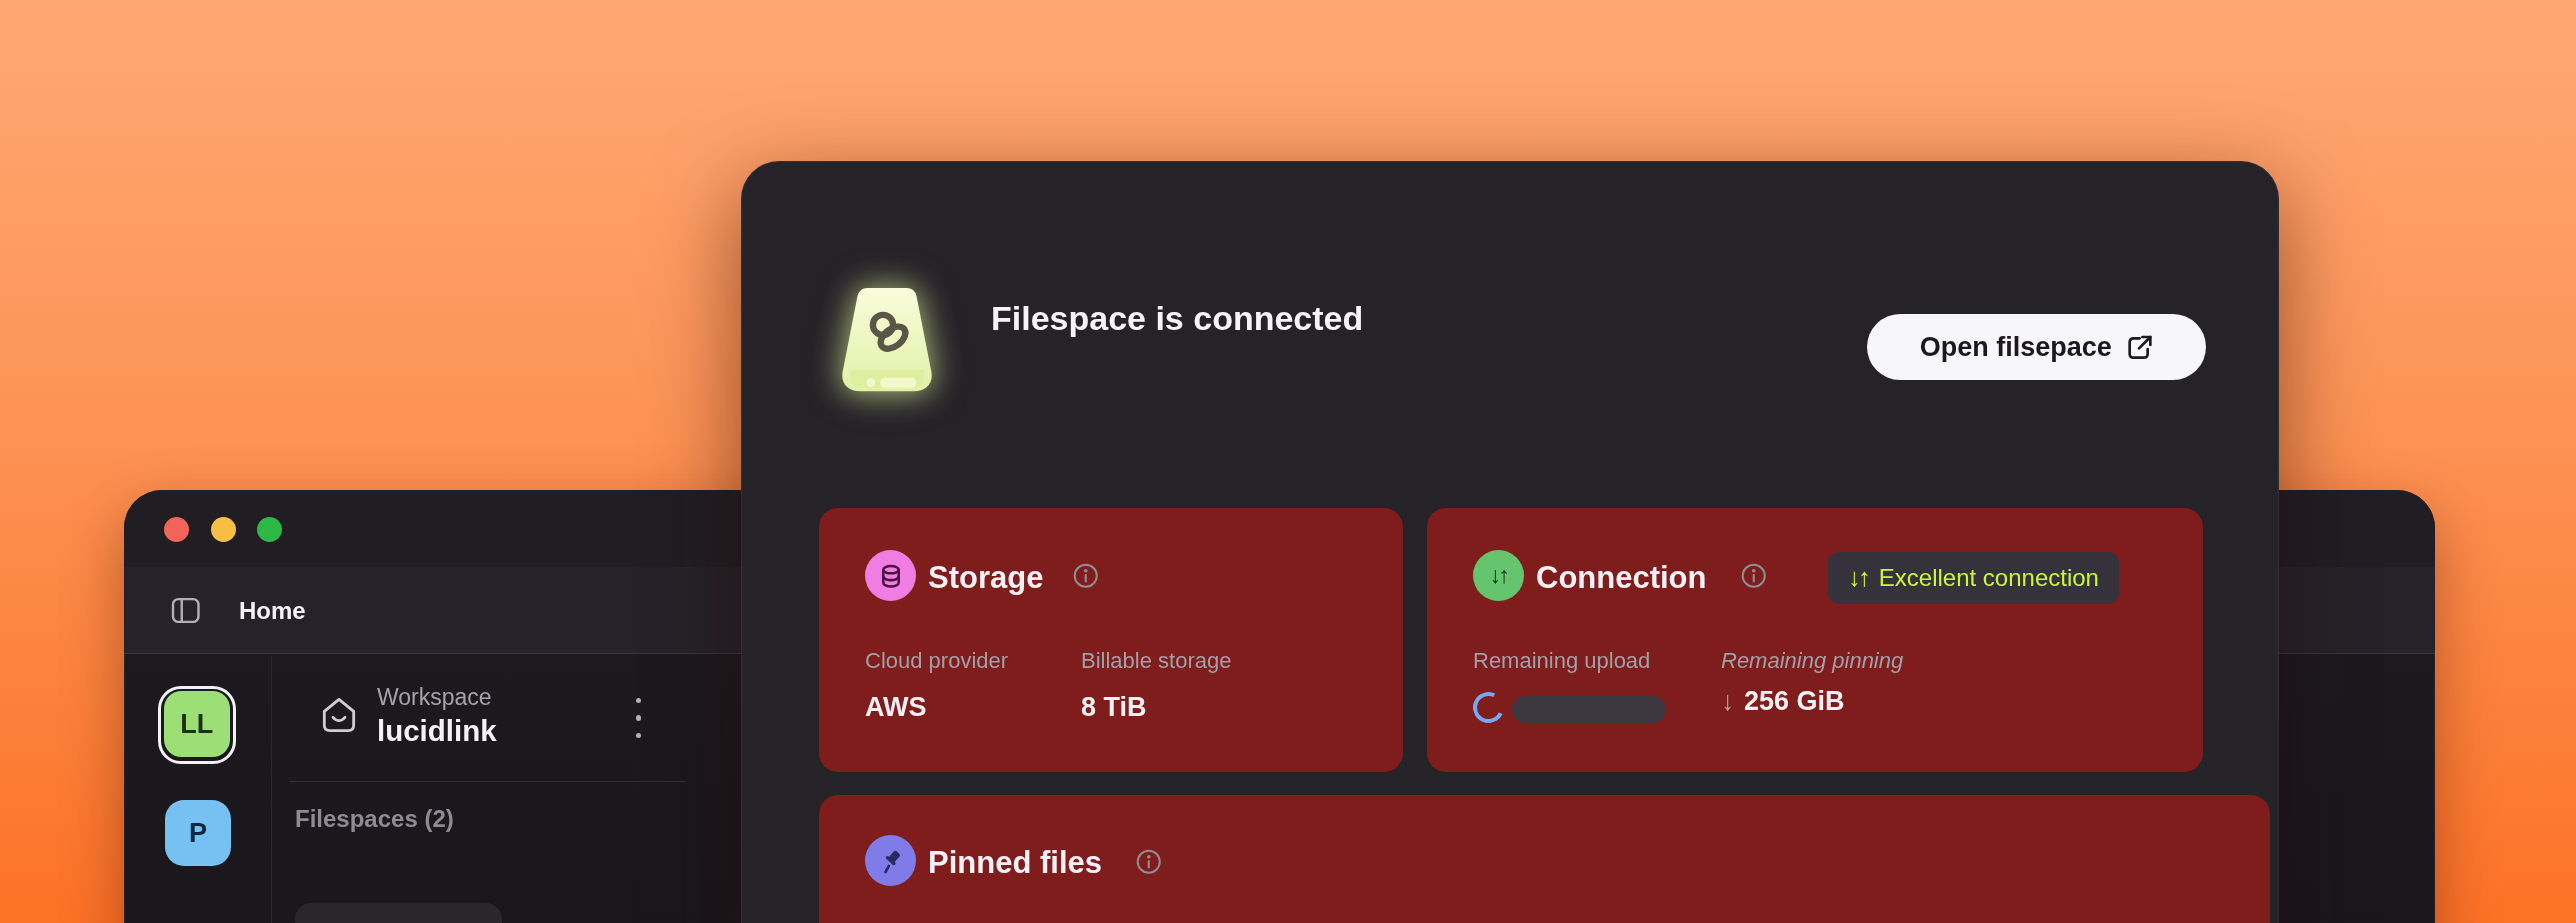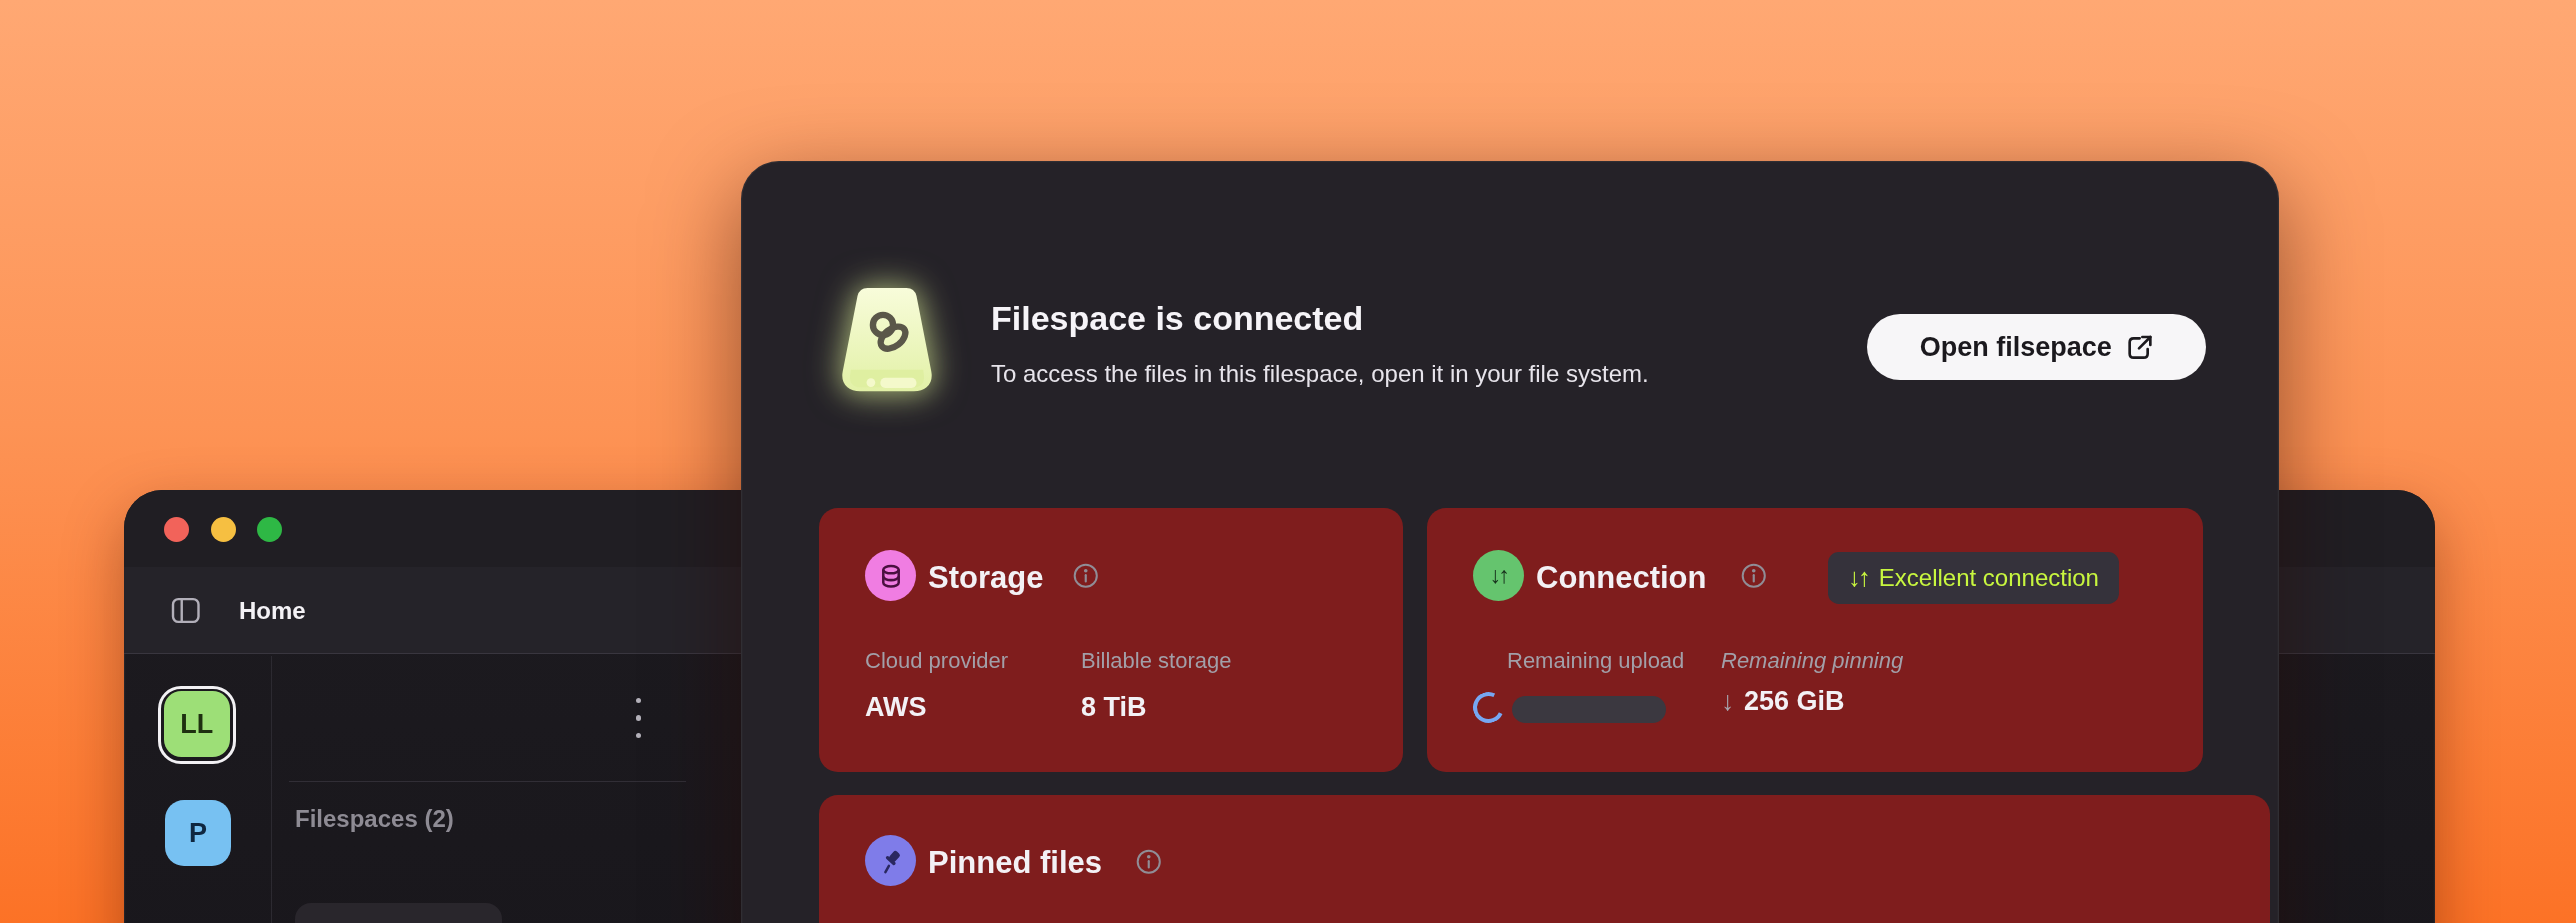--- a/index.html
+++ b/index.html
@@ -105,20 +105,32 @@
       <span class="home-title">Home</span>
     </div>
     <div class="window-body">
       <div class="rail">
         <div class="avatar-ring">
           <div class="avatar-ll">LL</div>
         </div>
         <div class="avatar-p">P</div>
       </div>
       <div class="sidebar">
+        <div class="workspace-row">
+          <span class="house-icon">
+            <svg width="38" height="40" viewBox="0 0 56 60" fill="none">
+              <path d="M28,5 L50,23 V44 q0,8 -8,8 H14 q-8,0 -8,-8 V23 Z" stroke="#d0cdd5" stroke-width="4.2" stroke-linejoin="round"></path>
+              <path d="M19,32 q9,10 18,0" stroke="#d0cdd5" stroke-width="4.2" stroke-linecap="round" fill="none"></path>
+            </svg>
+          </span>
+          <span class="ws-texts">
+            <span class="ws-label">Workspace</span>
+            <span class="ws-name">lucidlink</span>
+          </span>
+        </div>
         <div class="kebab">
             <span></span>
             <span></span>
             <span></span>
           </div>
         <div class="ws-divider"></div>
         <div class="filespaces-label">Filespaces (2)</div>
         <div class="sidebar-skel"></div>
       </div>
     </div>
@@ -138,21 +150,20 @@
         <path d="M22,128 h108 l1,8 q2,18 -16,18 H37 q-18,0 -16,-18 Z" fill="#dfefa1"></path>
         <circle cx="52" cy="147" r="6.5" fill="#f4f9cb"></circle>
         <rect x="66" y="140" width="54" height="15" rx="7.5" fill="#f4f9cb"></rect>
         <g stroke="#5a5749" stroke-width="9.5" fill="none">
           <circle cx="70" cy="61" r="15"></circle>
           <ellipse cx="85" cy="80" rx="21" ry="13" transform="rotate(-38 85 80)"></ellipse>
         </g>
       </svg>
     </div>
     <div class="hero-title">Filespace is connected</div>
-    <div class="hero-sub">To access the files in this filespace, open it in your file system.</div>
     <button class="open-btn">
       <span class="open-btn-label">Open filsepace</span>
       <span style="display:flex;">
         <svg width="28" height="28" viewBox="0 0 42 42" fill="none" stroke="#1c1a1e" stroke-width="4" stroke-linecap="round" stroke-linejoin="round">
           <path d="M34,24 v7 q0,6 -6,6 H13 q-6,0 -6,-6 V14 q0,-6 6,-6 h9"></path>
           <path d="M26,6 h12 v12"></path>
           <path d="M38,6 L21,23"></path>
         </svg>
       </span>
     </button>
@@ -188,21 +199,21 @@
         <svg width="29.5" height="29.5" viewBox="0 0 44 44" fill="none">
           <circle cx="22" cy="22" r="16.5" stroke="#908d96" stroke-width="3"></circle>
           <circle cx="22" cy="14.5" r="2.7" fill="#908d96"></circle>
           <rect x="20.4" y="19.5" width="3.2" height="12.5" rx="1.6" fill="#908d96"></rect>
         </svg>
       </span>
       <div class="badge">
         <span class="arrows">↓↑</span>
         <span class="badge-text">Excellent connection</span>
       </div>
-      <div class="meta-label" style="left:46px;top:140px;margin-left:34px;">Remaining upload</div>
+      <div class="meta-label" style="left:46px;top:140px;">Remaining upload</div>
       <div class="meta-label" style="left:294px;top:140px;font-style:italic;">Remaining pinning</div>
       <div class="spinner"></div>
       <div class="skel-bar"></div>
       <div class="pin-row">
         <span class="down-glyph">↓</span>
         <span class="pin-value">256 GiB</span>
       </div>
     </div>
 
     <div class="card card-pinned">

